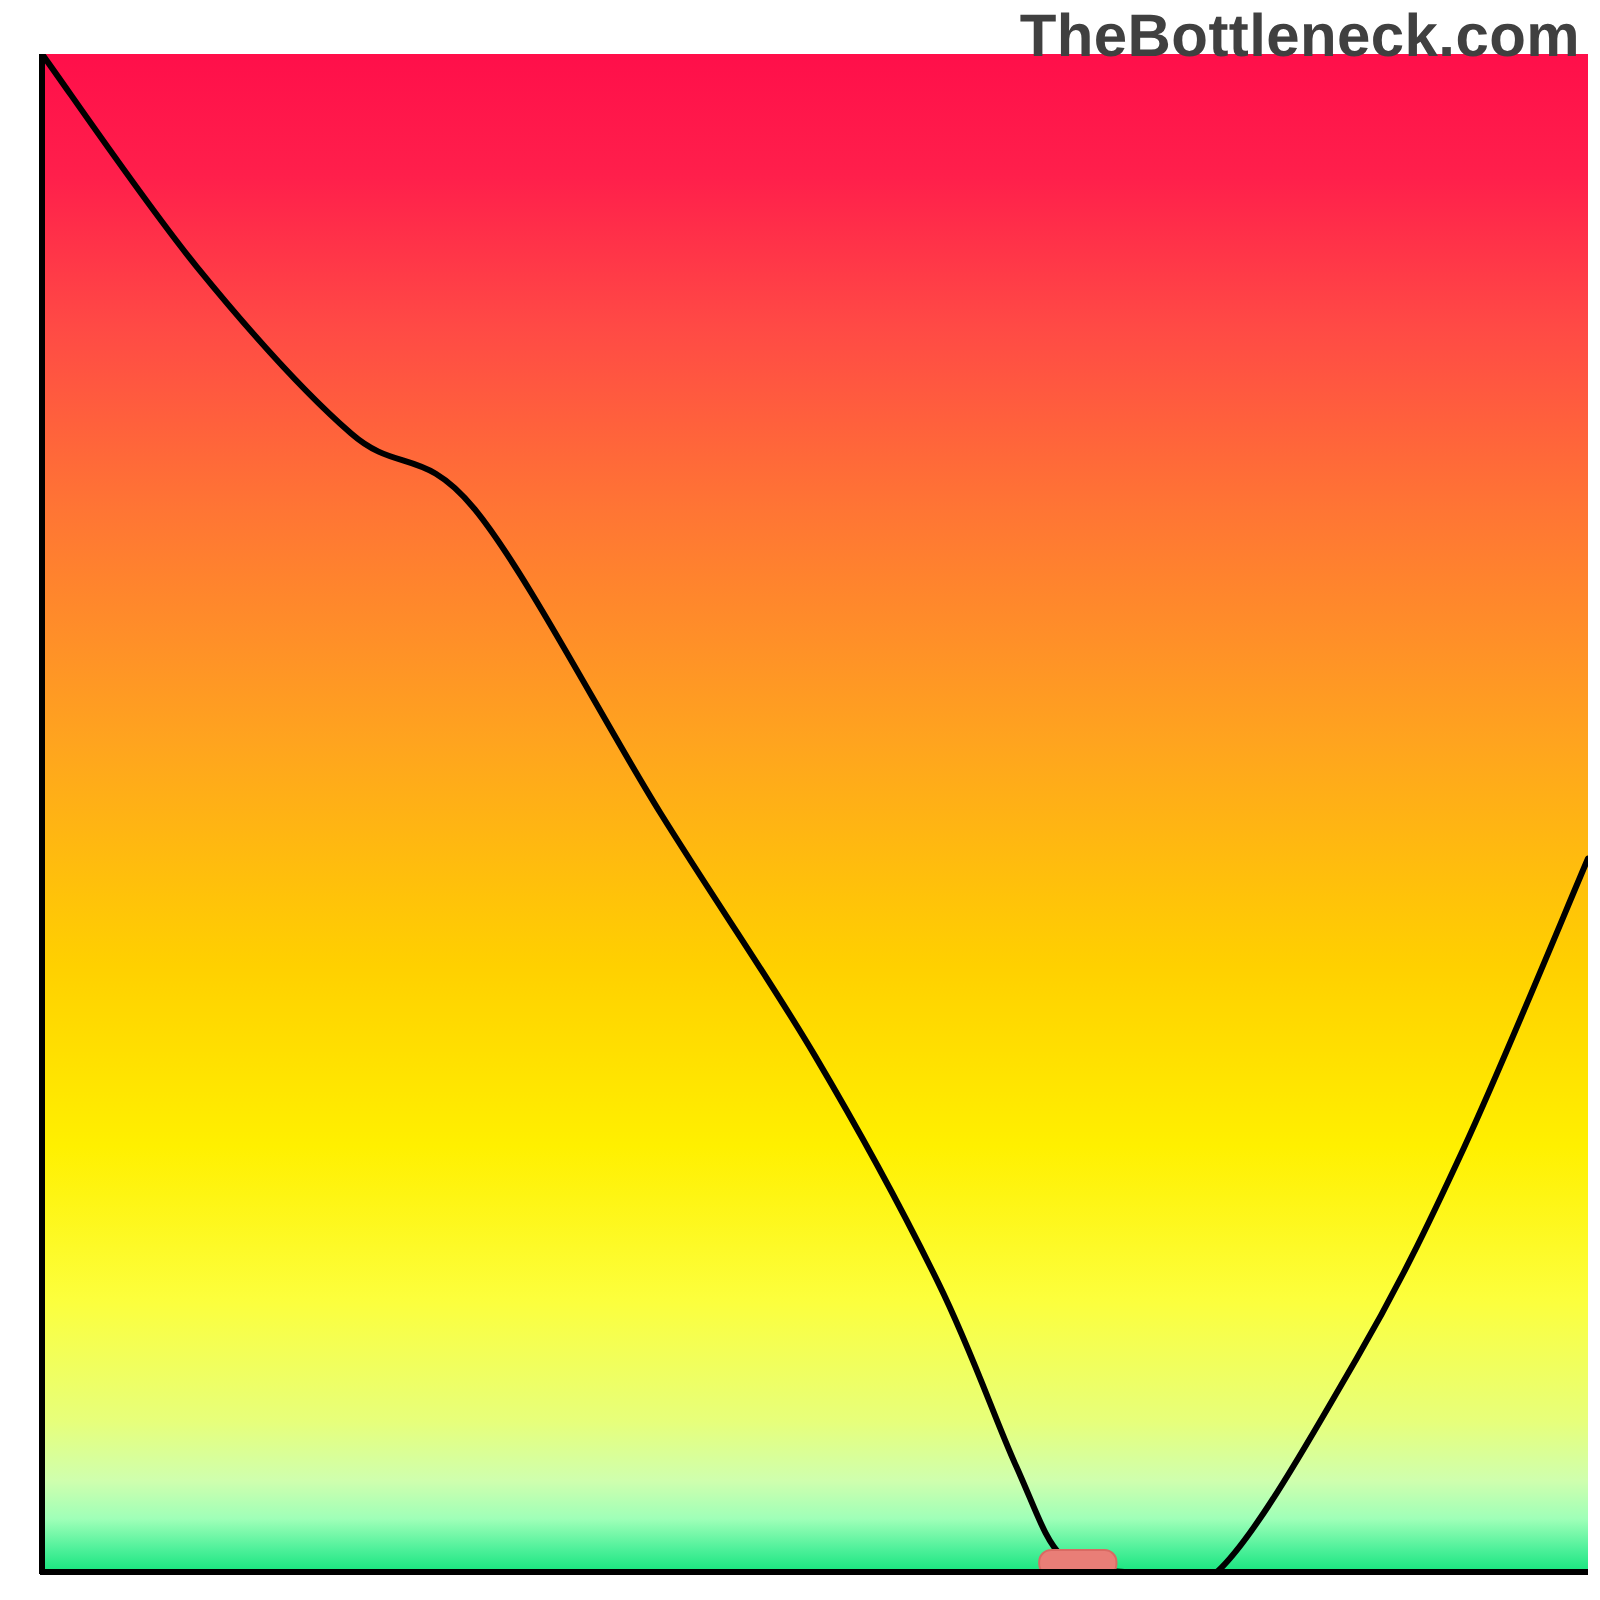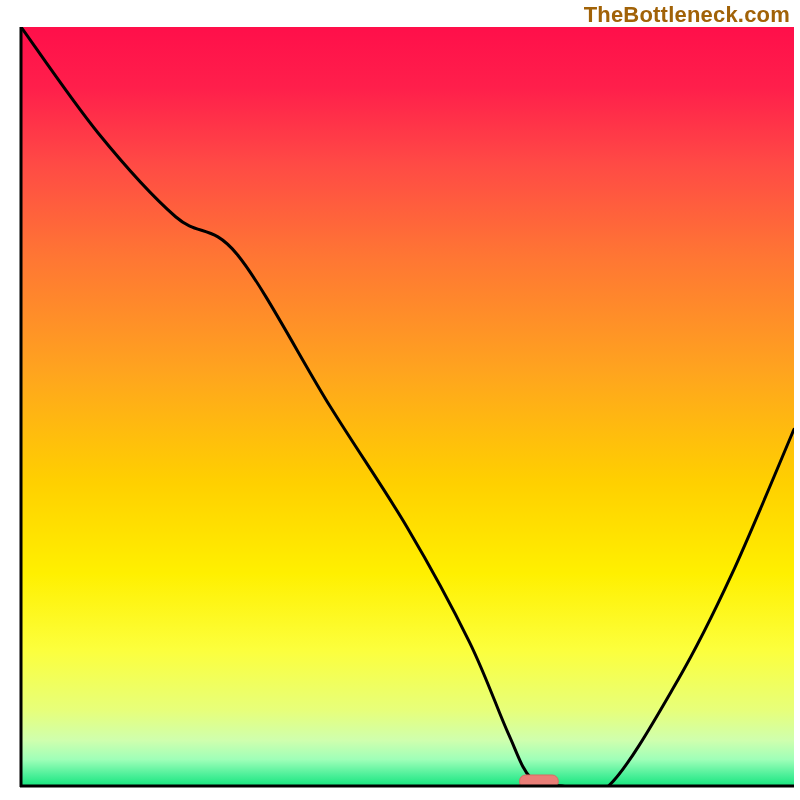--- a/index.html
+++ b/index.html
@@ -13,23 +13,23 @@
   }
   .stage {
     position: relative;
     width: 800px;
     height: 800px;
   }
   .watermark {
     position: absolute;
     top: 2px;
     right: 10px;
-    font-size: 22px;
+    font-size: 30px;
     font-weight: 600;
-    color: #a16207;
+    color: #404040;
     letter-spacing: 0.2px;
     user-select: none;
   }
   svg {
     display: block;
   }
 </style>
 </head>
 <body>
 

